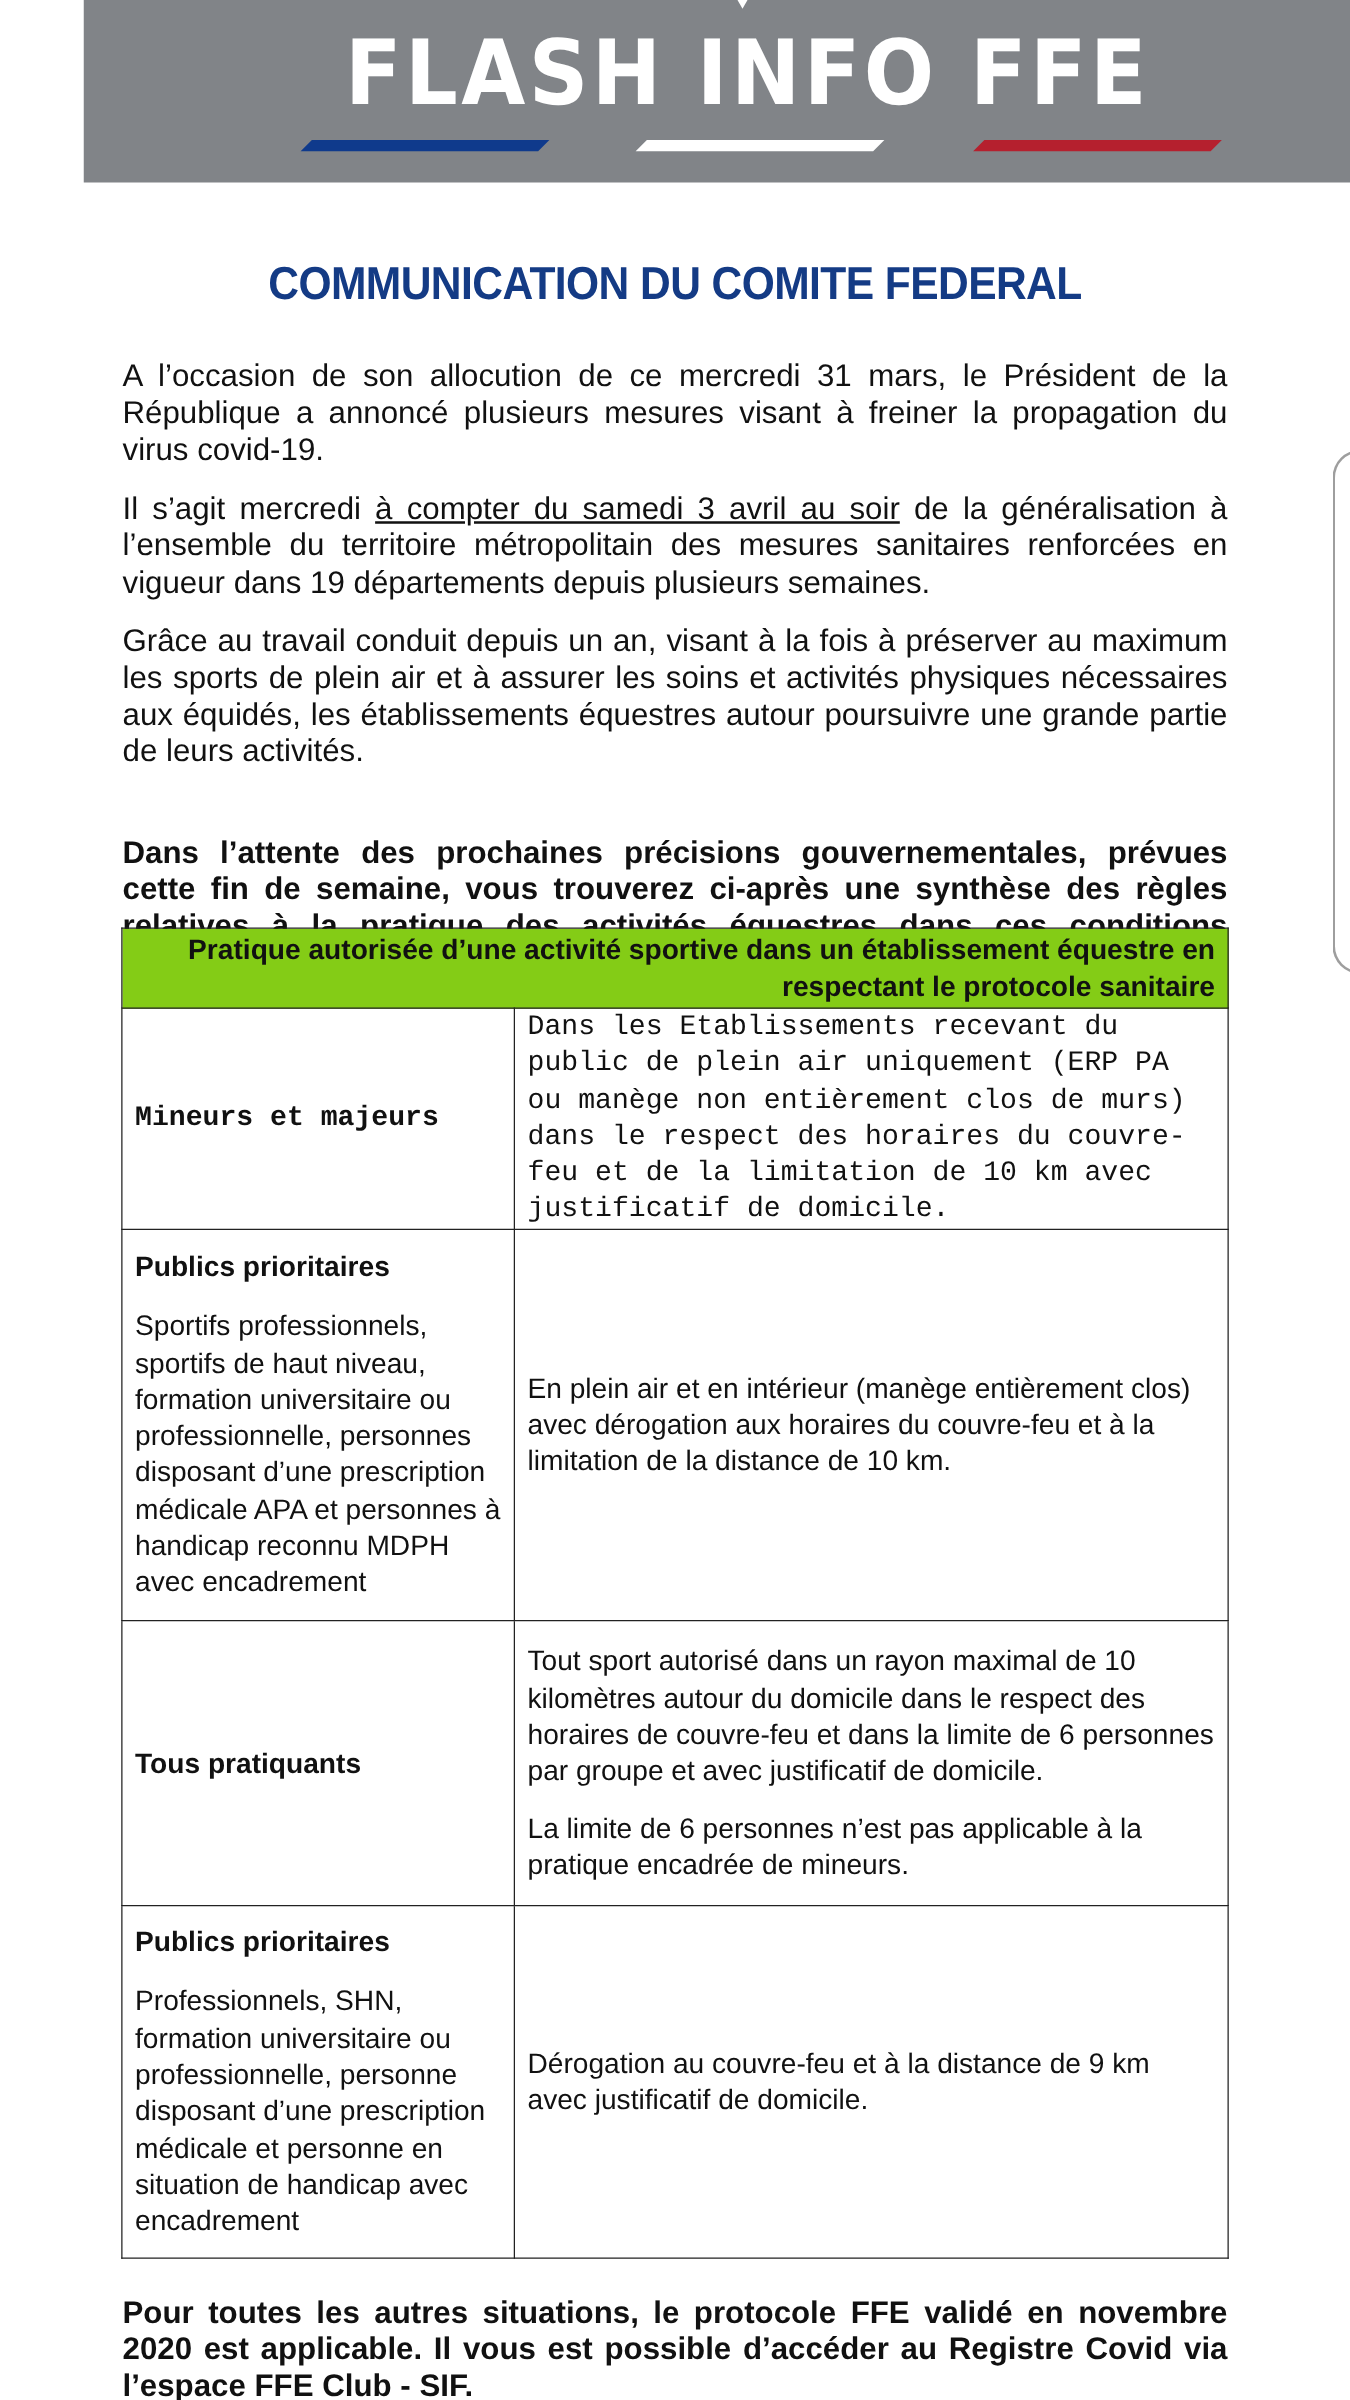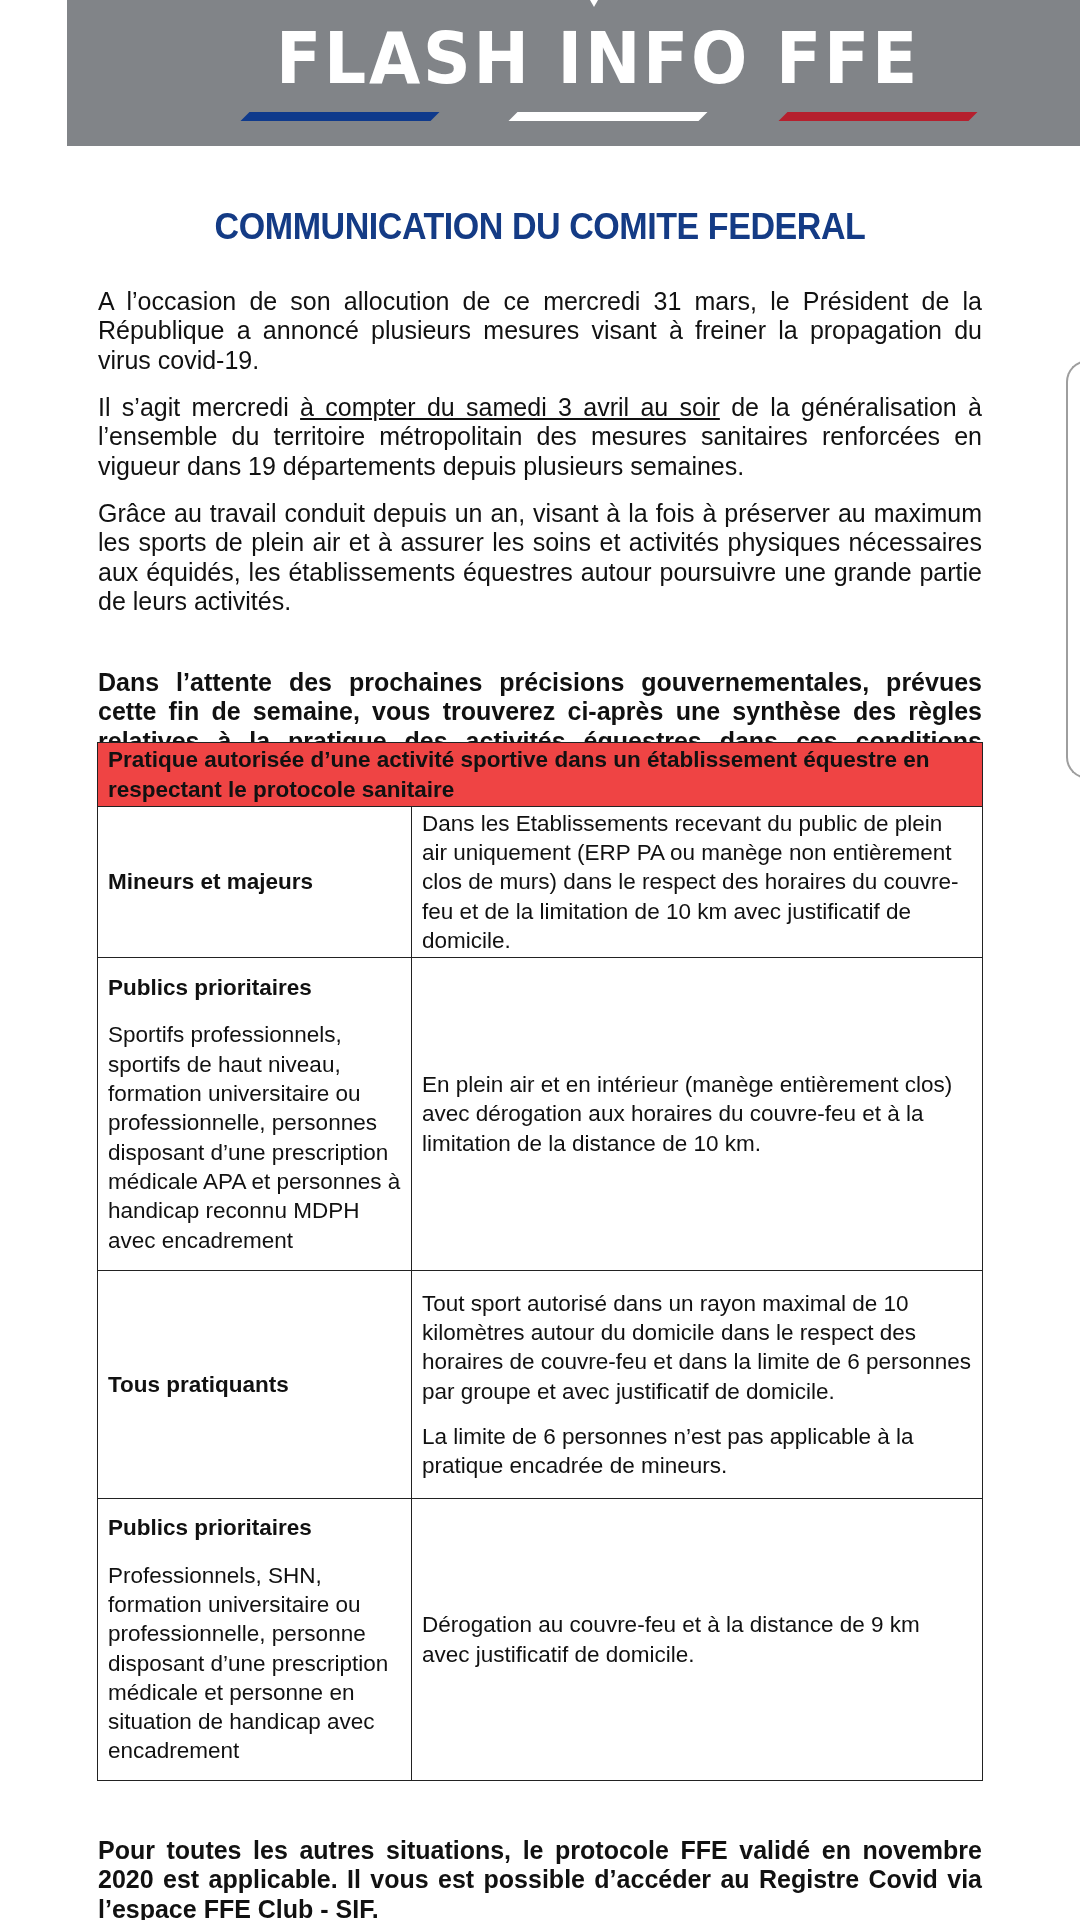--- a/index.html
+++ b/index.html
@@ -49,25 +49,25 @@
   #p5 { top: 1836px; }
 
   table.rules {
     position: absolute; left: 97px; top: 742px; width: 886px;
     border-collapse: collapse; font-size: 22.5px; line-height: 29.3px;
   }
   table.rules td, table.rules th {
     border: 1.5px solid #222222; vertical-align: middle; padding: 0 10px;
   }
   table.rules th {
-    background: #ef4444; font-weight: bold; text-align: left; color: #111;
+    background: #84cc16; font-weight: bold; text-align: right; color: #111;
   }
   tr.h1 th { height: 63px; }
   tr.h2 th { height: 34px; }
-  tr.r1 td { height: 150px; }
+  tr.r1 td { height: 150px; font-family: Liberation Mono, monospace; }
   tr.r2 td { height: 312px; }
   tr.r3 td { height: 227px; }
   tr.r4 td { height: 281px; }
   td.left { width: 293px; }
   .lbl { font-weight: bold; }
   .lbl-top { font-weight: bold; display: block; margin-bottom: 18px; }
   td.top { vertical-align: top; }
   .cell-p { display: block; }
   .cell-p + .cell-p { margin-top: 16px; }
 

